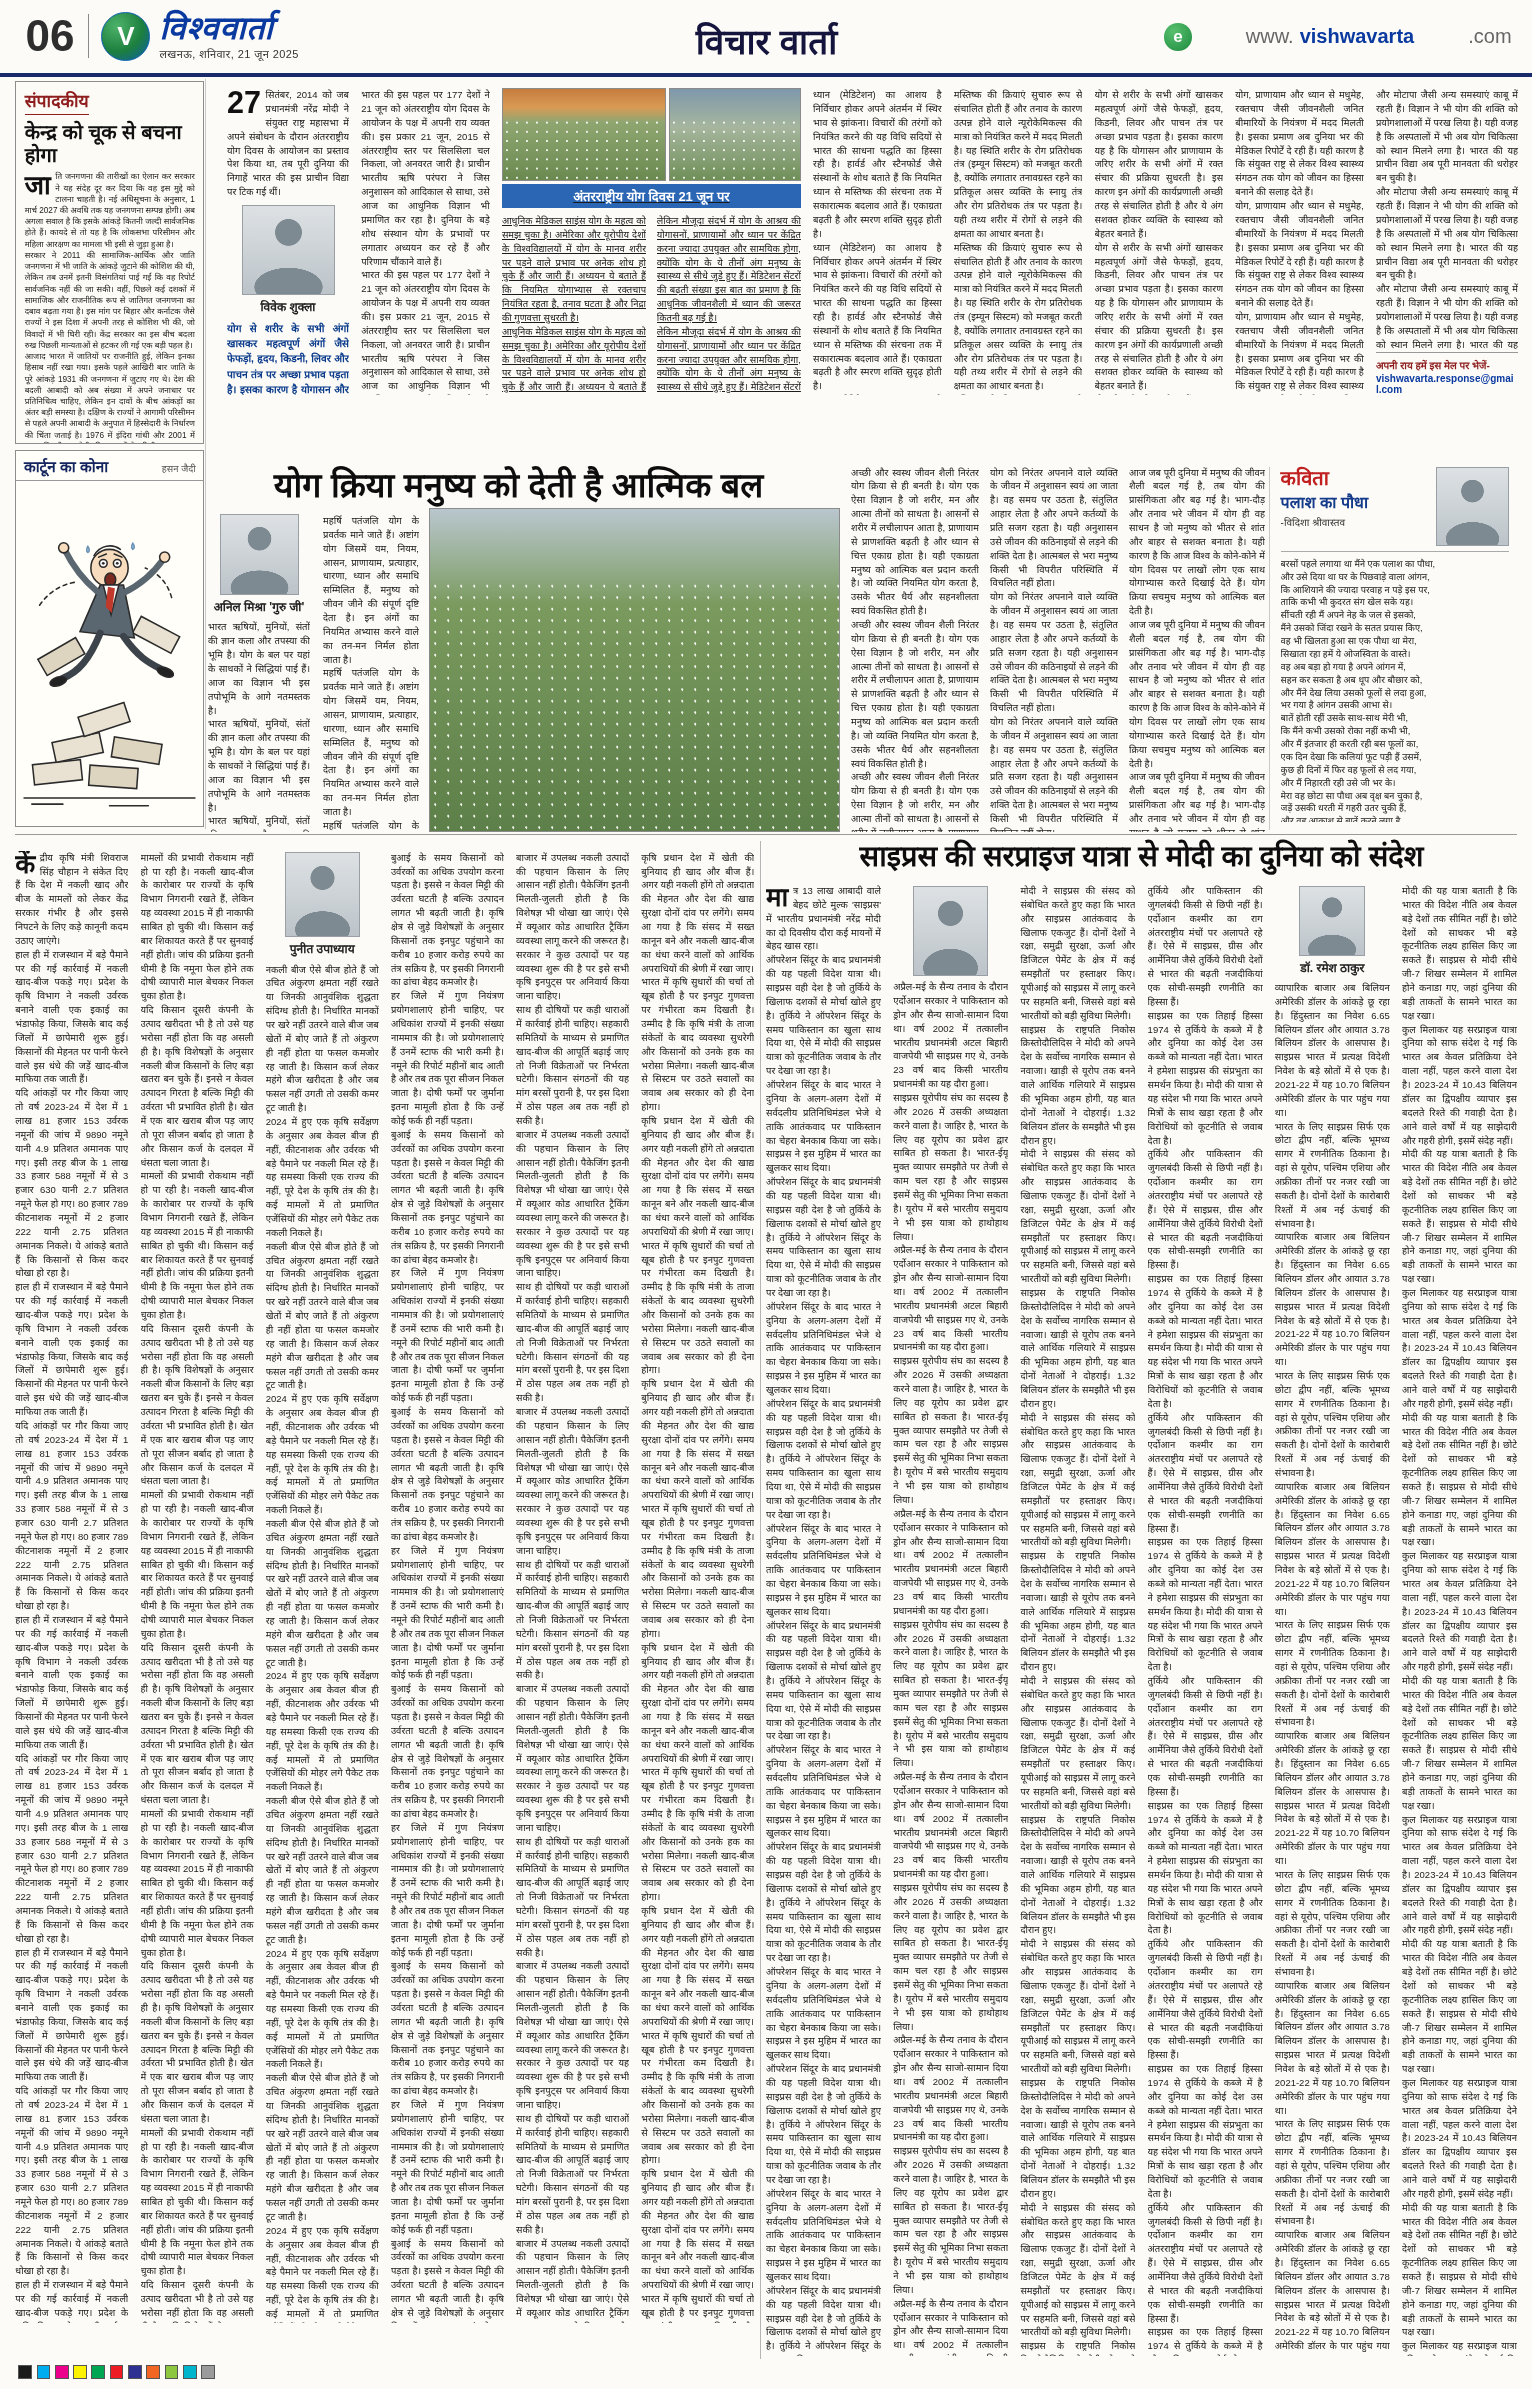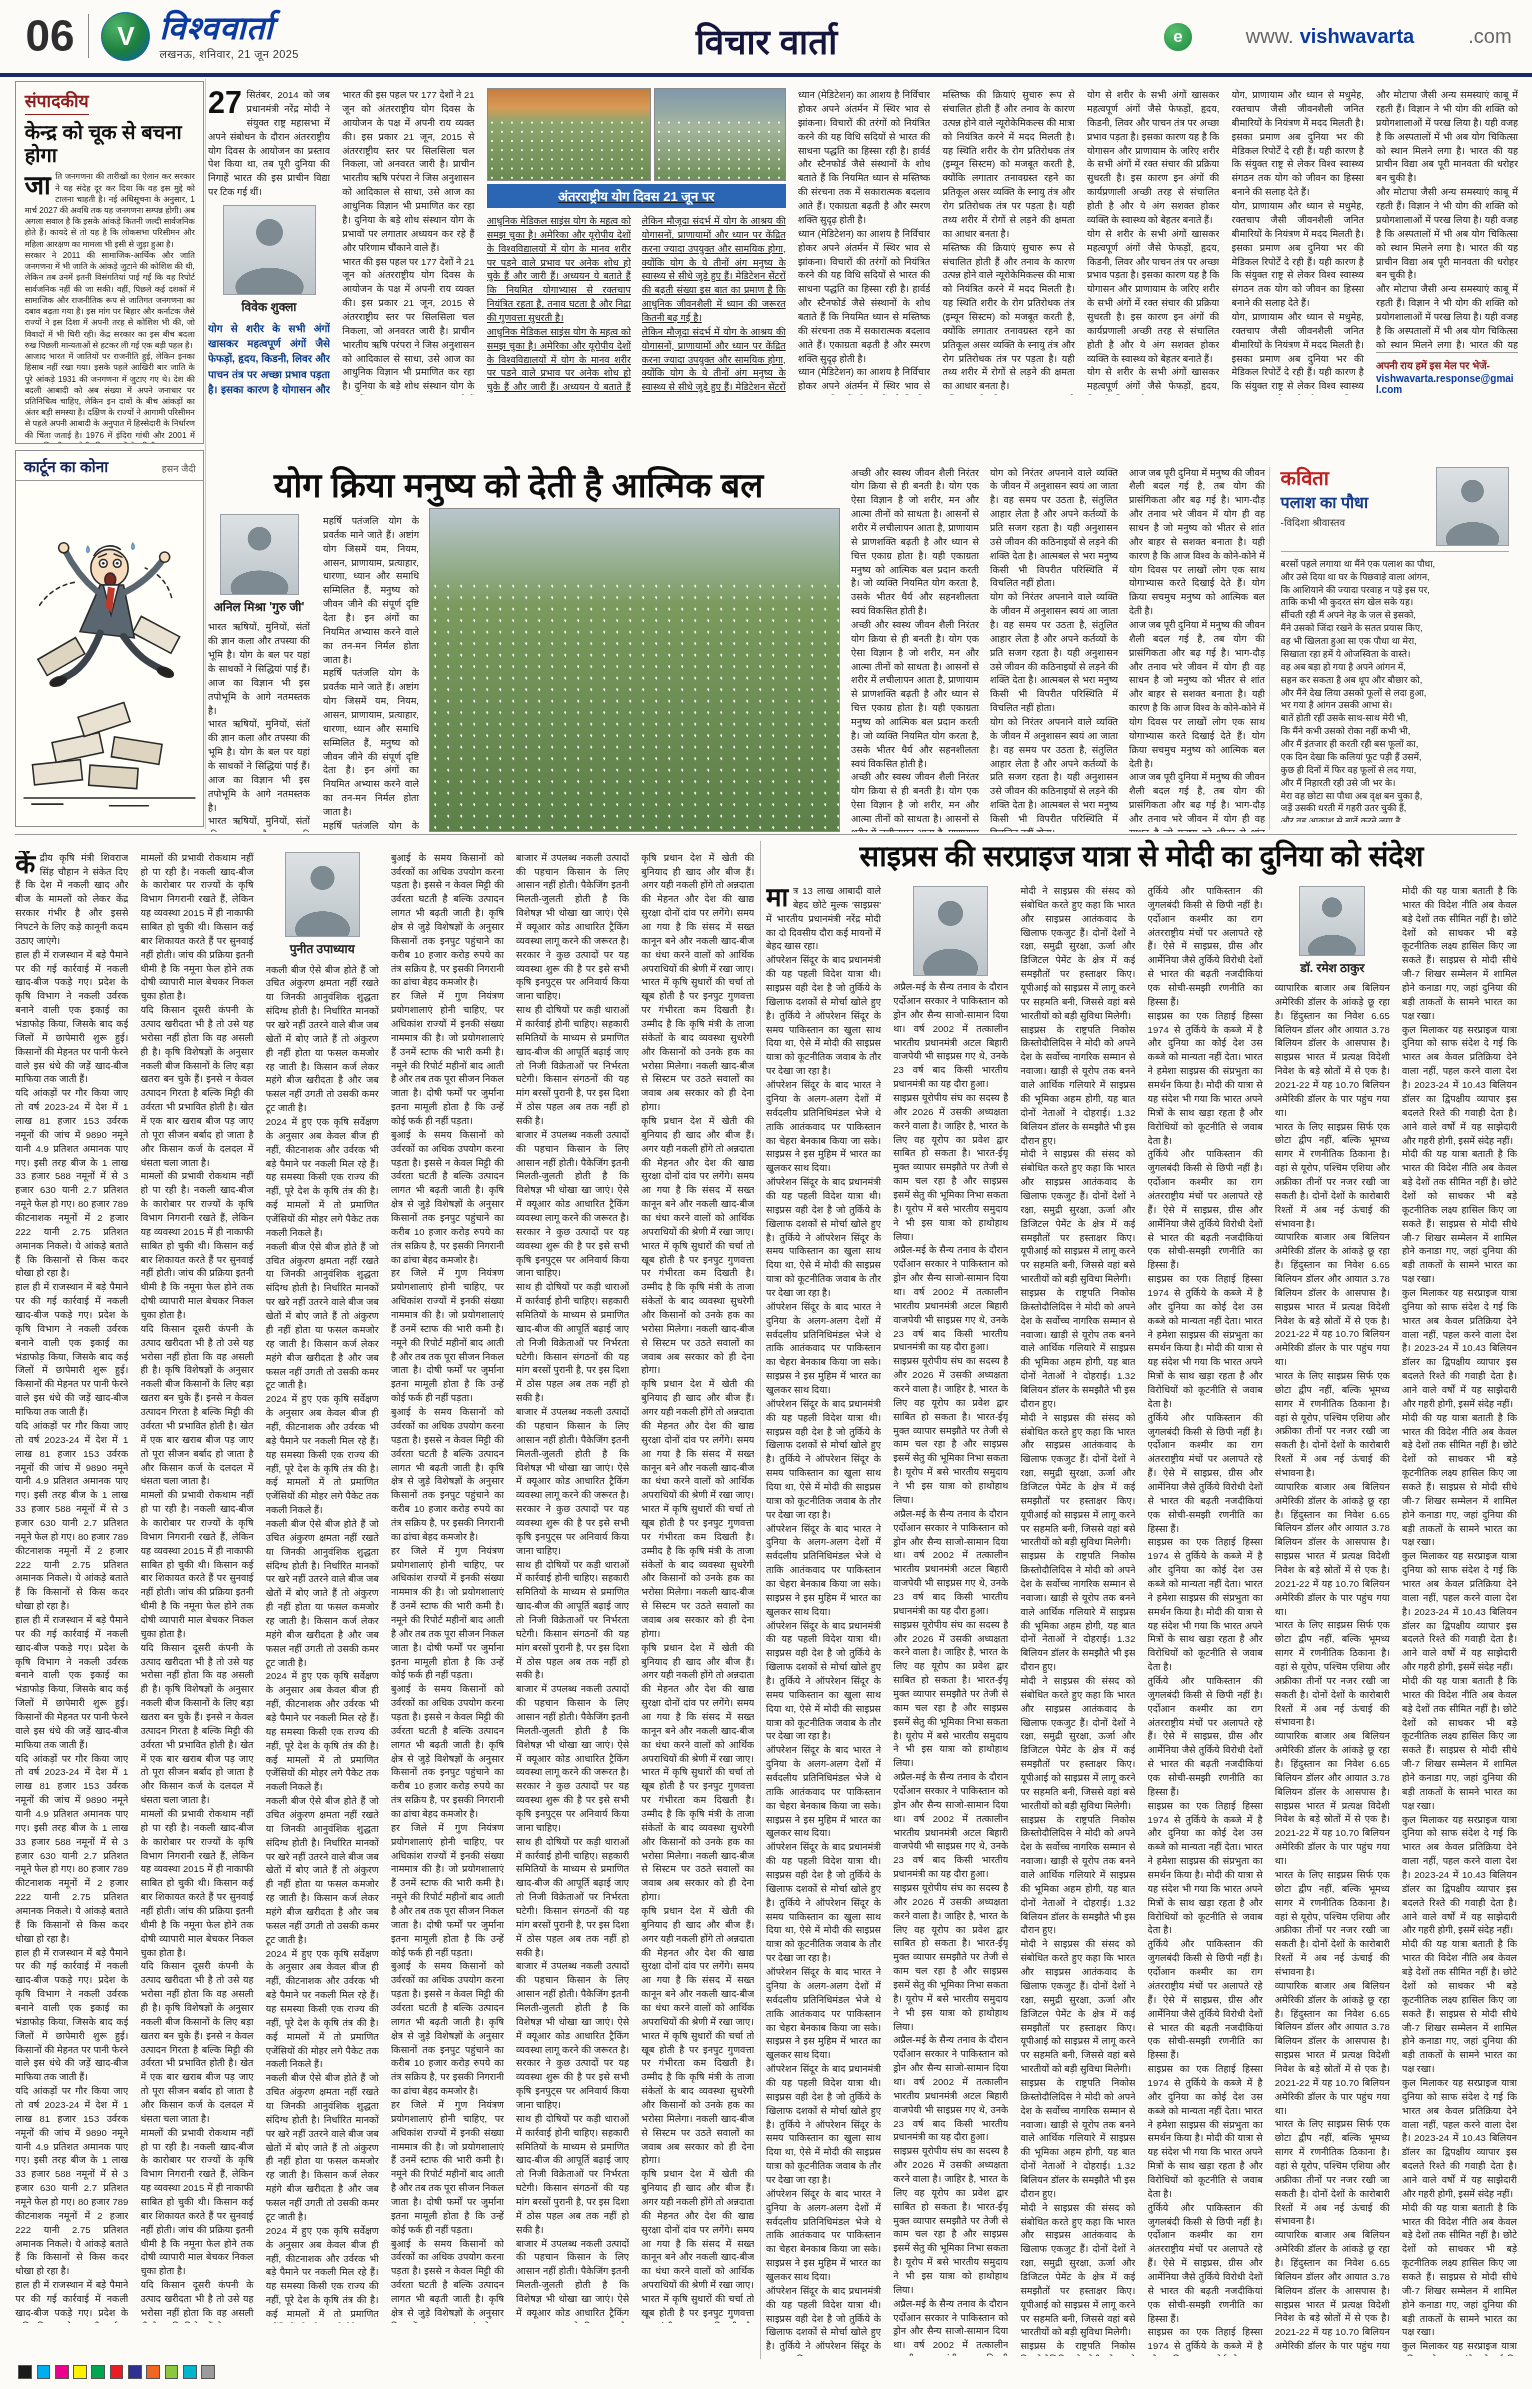--- a/index.html
+++ b/index.html
@@ -46,21 +46,21 @@
   
   .cartoon{position:absolute;left:15.3px;top:450px;width:189px;height:377px;border:1.1px solid #8d8d8d;box-sizing:border-box;background:#fffef9;}
   .cartoon-head{display:flex;justify-content:space-between;align-items:baseline;border-bottom:0.8px solid #999;padding:4.6px 7.6px;}
   .cartoon-label{font-size:15.3px;font-weight:bold;color:#14245e;}
   .cartoon-artist{font-size:9.5px;color:#555;}
 
   
   .top-article{position:absolute;left:208px;top:79px;width:1310px;height:380px;}
   .top-headline{font-size:40px;font-weight:bold;color:#101840;text-align:center;line-height:1.1;margin:0;}
   .top-cols{display:flex;gap:12.2px;height:307px;margin-top:9.2px;}
-  .t-c1{flex:0 0 122px;}
+  .t-c1{flex:0 0 122px;margin-left:19px;}
   .t-col{flex:1 1 0;}
   .t-c9{flex:0 0 142px;}
   .pullquote{font-size:10.3px;font-weight:bold;color:#0c3c8c;line-height:1.5;text-align:justify;margin:0;}
   .photo-block{flex:0 0 299px;display:flex;flex-direction:column;text-decoration:underline;}
   .collage{display:flex;gap:3.1px;height:113px;}
   .photo{position:relative;border:0.8px solid #8b8b8b;box-sizing:border-box;overflow:hidden;}
   .photo .dots{position:absolute;left:0;right:0;bottom:0;top:32%;
       background:radial-gradient(circle 1.5px at 3.8px 4.6px, rgba(255,255,255,.9) 55%, rgba(0,0,0,0) 62%) 0 0/10px 9.2px;}
   .ph-a{flex:1.25;background:linear-gradient(180deg,#c57d3e 0,#d99a55 20%,#90a671 36%,#6a8a50 100%);}
   .ph-b{flex:1;background:linear-gradient(180deg,#7f98ab 0,#a6b69e 42%,#6f8f58 100%);}

